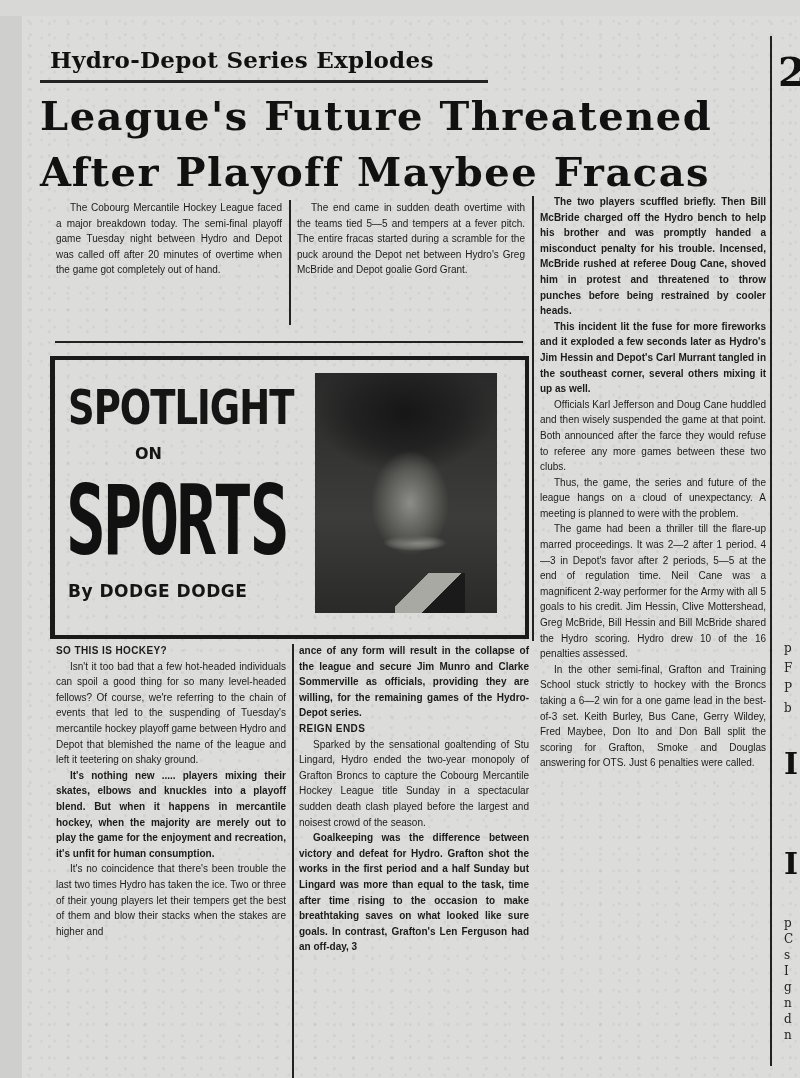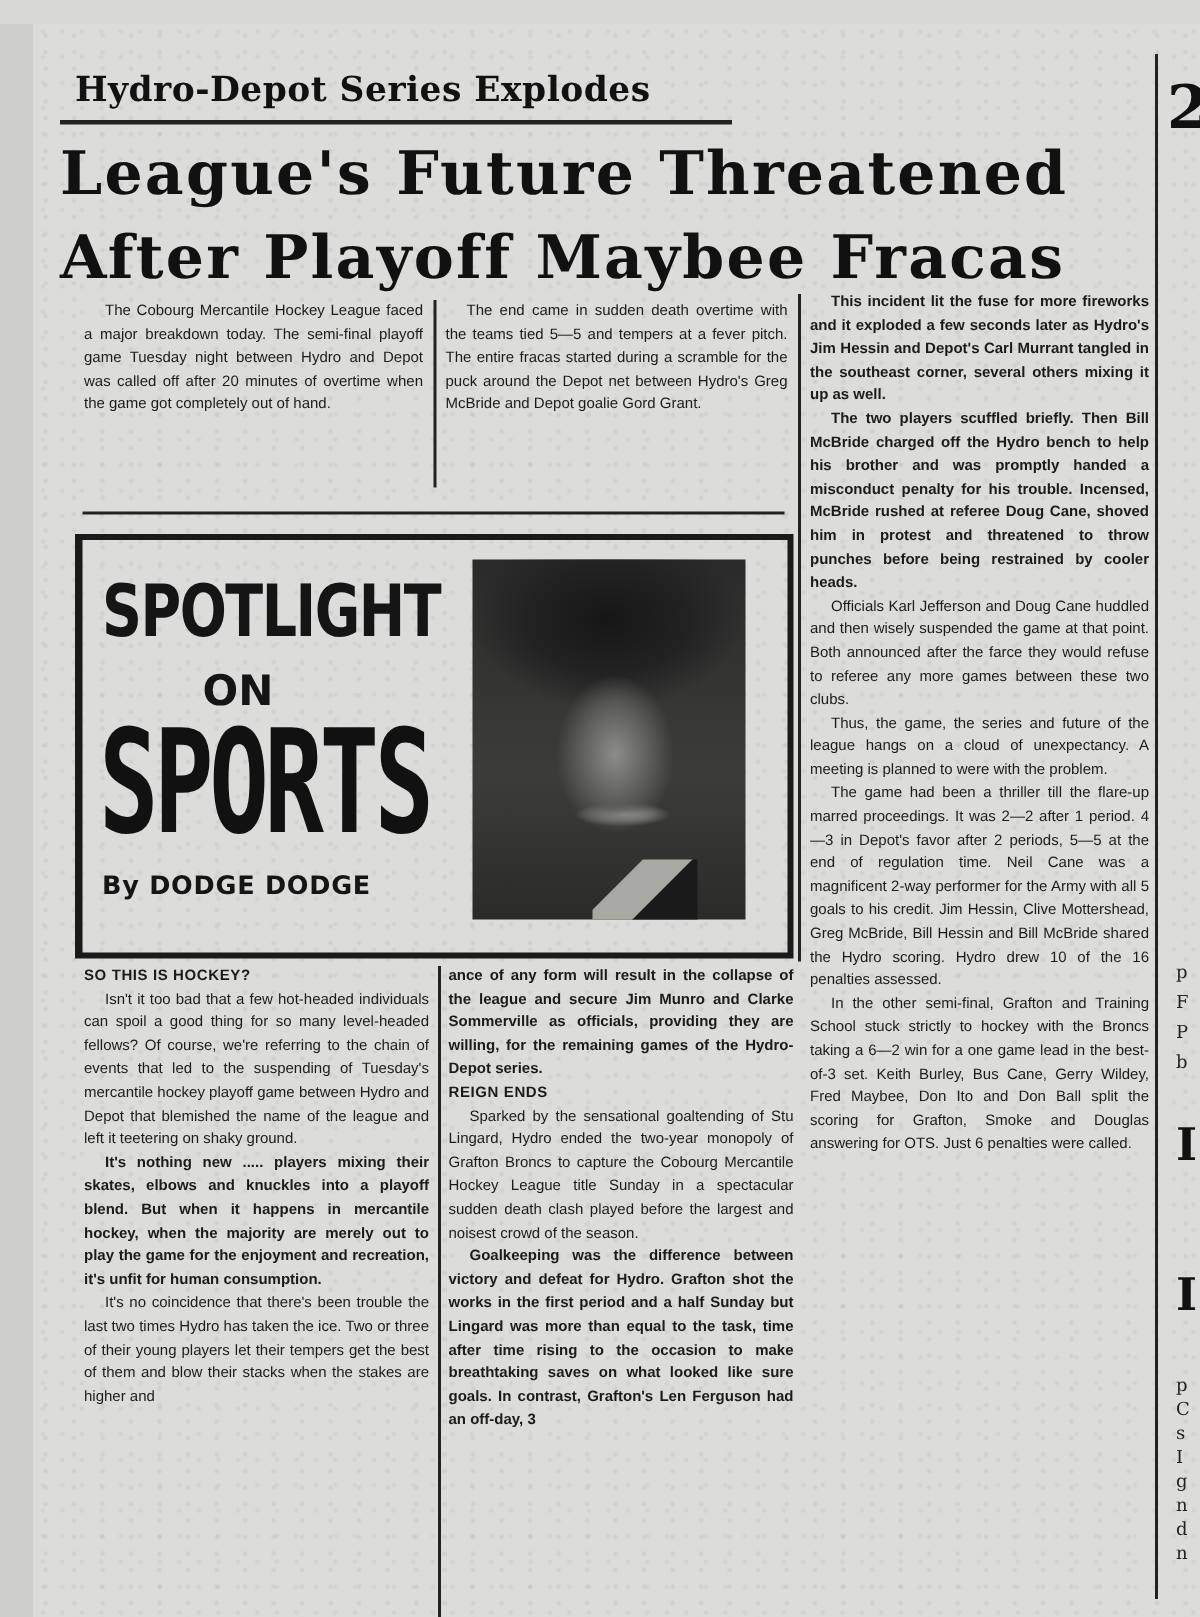--- a/index.html
+++ b/index.html
@@ -15,21 +15,21 @@
   .headline div{white-space:nowrap;}
   .col{position:absolute;font-family:Liberation Sans, sans-serif;font-size:10px;line-height:15.6px;text-align:justify;color:#1b1b1b;}
   .col p{margin:0;text-indent:14px;}
   .col p.noind{text-indent:0;}
   .bold p, .col p.b{font-weight:bold;}
   .subhead{font-weight:bold;text-indent:0 !important;letter-spacing:0.4px;}
   .vrule{position:absolute;width:2px;background:#222;}
   .hrule{position:absolute;height:2px;background:#222;}
   .box{position:absolute;left:50px;top:340px;width:470px;height:275px;border:4px solid #1a1a1a;border-left-width:5px;}
   .spot1{position:absolute;left:68px;top:364px;font-family:"DejaVu Sans",sans-serif;font-weight:bold;font-size:37px;letter-spacing:-1px;transform:scaleY(1.3);transform-origin:left top;color:#151515;}
-  .spot2{position:absolute;left:135px;top:428px;font-family:"DejaVu Sans",sans-serif;font-weight:bold;font-size:28px;color:#151515;}
+  .spot2{position:absolute;left:135px;top:428px;font-family:"DejaVu Sans",sans-serif;font-weight:bold;font-size:16px;color:#151515;}
   .spot3{position:absolute;left:66px;top:450px;font-family:"DejaVu Sans Mono",monospace;font-weight:bold;font-size:66px;letter-spacing:-3px;transform:scaleY(1.45);transform-origin:left top;color:#111;}
   .byline{position:absolute;left:68px;top:565px;font-family:"DejaVu Sans",sans-serif;font-weight:bold;font-size:17px;letter-spacing:0.5px;color:#151515;}
   .photo{position:absolute;left:315px;top:357px;width:182px;height:240px;background:
       radial-gradient(ellipse 52px 70px at 95px 130px, #8c8c88 0%, #5c5c58 45%, transparent 75%),
       radial-gradient(ellipse 40px 10px at 100px 170px, #b9b9b4 0%, transparent 80%),
       radial-gradient(ellipse 90px 60px at 90px 40px, #161616 0%, #222 60%, transparent 100%),
       linear-gradient(180deg,#2a2a2a 0%,#3c3c3a 60%,#2a2a28 100%);}
   .photo .collar{position:absolute;left:80px;top:200px;width:70px;height:40px;background:linear-gradient(135deg,transparent 30%,#a9a9a4 31%,#a9a9a4 60%,#1a1a1a 61%);}
   .side{position:absolute;left:760px;top:0;width:40px;height:1078px;}
   .side .big2{position:absolute;left:18px;top:32px;font-family:"DejaVu Serif",serif;font-weight:bold;font-size:40px;color:#111;}
@@ -55,22 +55,22 @@
   </div>
   <div class="vrule" style="left:289px;top:184px;height:125px;"></div>
   <div class="col" style="left:297px;top:184px;width:228px;">
     <p>The end came in sudden death overtime with the teams tied 5—5 and tempers at a fever pitch. The entire fracas started during a scramble for the puck around the Depot net between Hydro's Greg McBride and Depot goalie Gord Grant.</p>
   </div>
   <div class="vrule" style="left:532px;top:180px;height:445px;"></div>
 
   <div class="hrule" style="left:55px;top:325px;width:468px;"></div>
 
   <div class="col" style="left:540px;top:178px;width:226px;">
+    <p class="b">The two players scuffled briefly. Then Bill McBride charged off the Hydro bench to help his brother and was promptly handed a misconduct penalty for his trouble. Incensed, McBride rushed at referee Doug Cane, shoved him in protest and threatened to throw punches before being restrained by cooler heads.</p>
     <p class="b">This incident lit the fuse for more fireworks and it exploded a few seconds later as Hydro's Jim Hessin and Depot's Carl Murrant tangled in the southeast corner, several others mixing it up as well.</p>
-    <p class="b">The two players scuffled briefly. Then Bill McBride charged off the Hydro bench to help his brother and was promptly handed a misconduct penalty for his trouble. Incensed, McBride rushed at referee Doug Cane, shoved him in protest and threatened to throw punches before being restrained by cooler heads.</p>
     <p>Officials Karl Jefferson and Doug Cane huddled and then wisely suspended the game at that point. Both announced after the farce they would refuse to referee any more games between these two clubs.</p>
     <p>Thus, the game, the series and future of the league hangs on a cloud of unexpectancy. A meeting is planned to were with the problem.</p>
     <p>The game had been a thriller till the flare-up marred proceedings. It was 2—2 after 1 period. 4—3 in Depot's favor after 2 periods, 5—5 at the end of regulation time. Neil Cane was a magnificent 2-way performer for the Army with all 5 goals to his credit. Jim Hessin, Clive Mottershead, Greg McBride, Bill Hessin and Bill McBride shared the Hydro scoring. Hydro drew 10 of the 16 penalties assessed.</p>
     <p>In the other semi-final, Grafton and Training School stuck strictly to hockey with the Broncs taking a 6—2 win for a one game lead in the best-of-3 set. Keith Burley, Bus Cane, Gerry Wildey, Fred Maybee, Don Ito and Don Ball split the scoring for Grafton, Smoke and Douglas answering for OTS. Just 6 penalties were called.</p>
   </div>
   <div class="vrule" style="left:770px;top:20px;height:1030px;"></div>
   <div class="hrule" style="left:545px;top:1062px;width:255px;"></div>
 
   <div class="box"></div>
   <div class="spot1">SPOTLIGHT</div>

